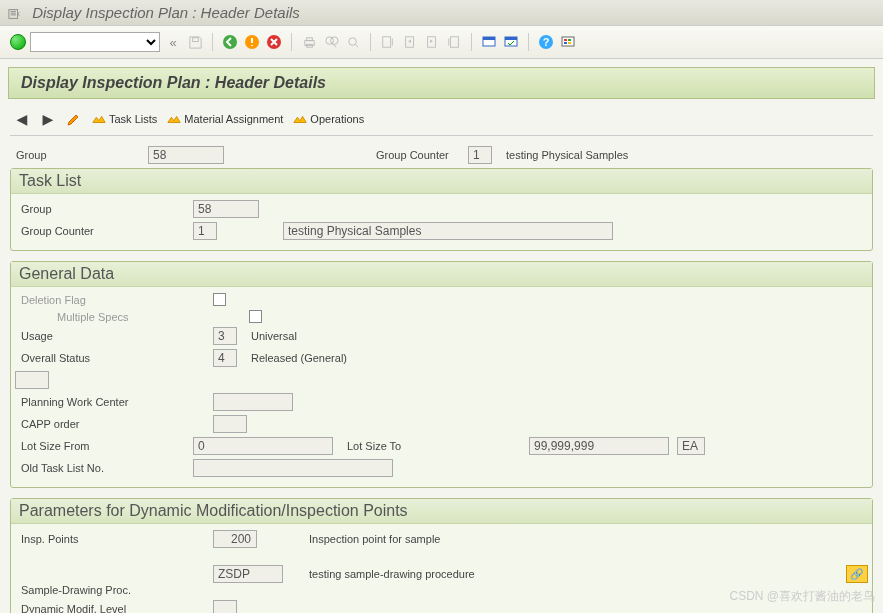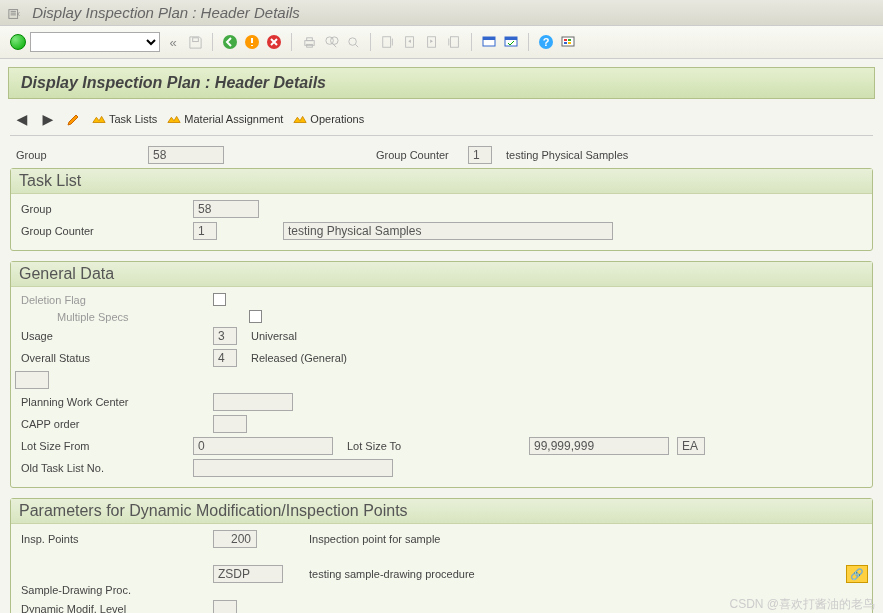--- a/index.html
+++ b/index.html
@@ -21,21 +21,21 @@
 .row { display: flex; align-items: center; margin-bottom: 4px; gap: 8px; }
 .label { color: #444; padding-left: 6px; }
 .input { border: 1px solid #aaa; background: #f0f0e8; height: 18px; padding: 1px 4px; font-size: 12px; }
 .input.ro { color: #555; }
 .group-box { border: 1px solid #b0c088; border-radius: 3px; margin-bottom: 10px; background: #f4f7ec; }
 .group-title { background: linear-gradient(#e8f0d8, #d8e5c0); padding: 3px 8px; color: #555; border-bottom: 1px solid #c8d5a8; font-size: 16px; }
 .group-body { padding: 6px 4px; }
 .disabled-label { color: #999; }
 .checkbox { width: 13px; height: 13px; border: 1px solid #888; background: #fff; display: inline-block; }
 .chain-icon { width: 22px; height: 18px; background: #ffd040; border: 1px solid #cc9900; display: flex; align-items: center; justify-content: center; font-size: 11px; }
-.watermark { position: fixed; right: 8px; bottom: 0; color: #ccc; font-size: 12px; }
+.watermark { position: fixed; right: 8px; bottom: 8px; color: #ccc; font-size: 12px; }
 </style>
 </head>
 <body>
 
 <div class="titlebar">
   <span class="titlebar-icon">
     <svg viewBox="0 0 16 16">
         <rect x="1" y="3" width="10" height="10" fill="none" stroke="#888"></rect>
         <path d="M3 5h6M3 7h6M3 9h6" stroke="#888"></path>
         <path d="M13 6l-2 2 2 2" stroke="#888" fill="none"></path>

